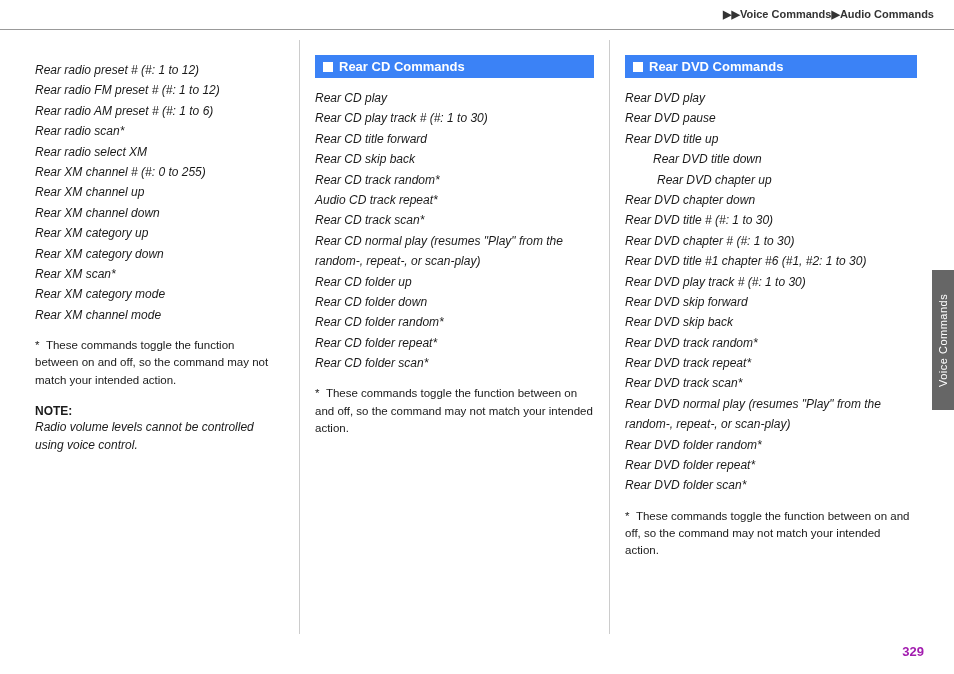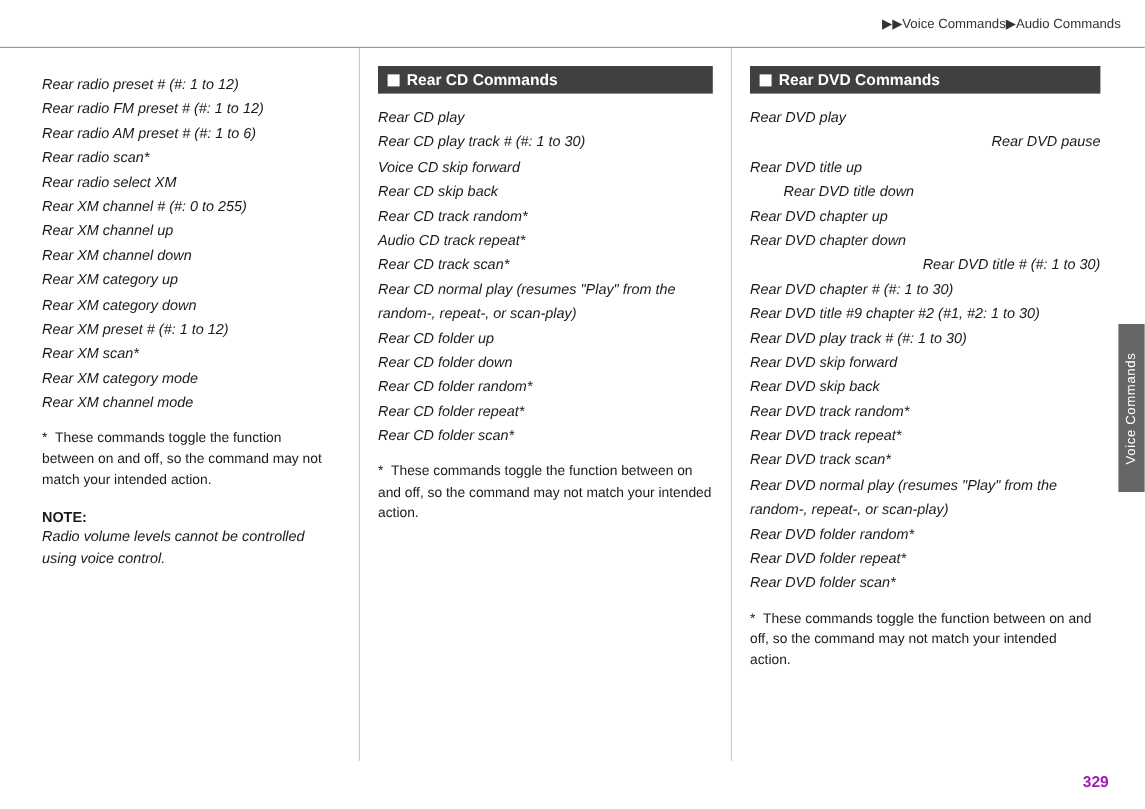--- a/index.html
+++ b/index.html
@@ -13,26 +13,27 @@
       overflow: hidden;
       position: relative;
     }
 
     
     .top-bar {
       position: absolute;
       top: 0;
       left: 0;
       right: 0;
-      height: 40px;
+      height: 30px;
       border-bottom: 1px solid #999;
       display: flex;
       align-items: center;
       justify-content: flex-end;
       padding-right: 20px;
+      font-weight: bold;
     }
     .breadcrumb {
       font-size: 11px;
       color: #333;
     }
 
     
     .side-tab {
       position: absolute;
       right: 0;
@@ -104,21 +105,21 @@
     }
     .italic-text p {
       margin-bottom: 0;
       line-height: 1.7;
     }
 
     
     .section-header {
       display: flex;
       align-items: center;
-      background: #404040;
+      background: #3b82f6;
       color: #fff;
       padding: 4px 8px;
       margin-bottom: 10px;
       font-size: 13px;
       font-weight: bold;
     }
     .section-header .square-icon {
       width: 10px;
       height: 10px;
       background: #fff;
@@ -160,21 +161,20 @@
     <p style="font-style: italic;">Rear radio preset # (#: 1 to 12)</p>
         <p style="font-style: italic;">Rear radio FM preset # (#: 1 to 12)</p>
         <p style="font-style: italic;">Rear radio AM preset # (#: 1 to 6)</p>
         <p style="font-style: italic;">Rear radio scan*</p>
         <p style="font-style: italic;">Rear radio select XM</p>
         <p style="font-style: italic;">Rear XM channel # (#: 0 to 255)</p>
         <p style="font-style: italic;">Rear XM channel up</p>
         <p style="font-style: italic;">Rear XM channel down</p>
         <p style="font-style: italic;">Rear XM category up</p>
         <p style="font-style: italic;">Rear XM category down</p>
-        <p style="font-style: italic;">Rear XM preset # (#: 1 to 12)</p>
         <p style="font-style: italic;">Rear XM scan*</p>
         <p style="font-style: italic;">Rear XM category mode</p>
         <p style="font-style: italic;">Rear XM channel mode</p>
       </div>
     <div class="footnote">
       <span style="font-size:11.5px;">* &nbsp;</span><span>These commands toggle the function between on and off, so the command may not match your intended action.</span>
     </div>
     <div class="note-section">
       <div class="note-label">NOTE:</div>
       <div class="note-text">Radio volume levels cannot be controlled using voice control.</div>
@@ -183,21 +183,21 @@
 
   <div class="middle-column">
     <div class="section-header">
       <div class="square-icon"></div>
       <span>Rear CD Commands</span>
     </div>
     <div class="italic-text">
 
     <p style="font-style: italic;">Rear CD play</p>
         <p style="font-style: italic;">Rear CD play track # (#: 1 to 30)</p>
-        <p style="font-style: italic;">Voice CD skip forward</p>
+        <p style="font-style: italic;">Rear CD title forward</p>
         <p style="font-style: italic;">Rear CD skip back</p>
         <p style="font-style: italic;">Rear CD track random*</p>
         <p style="font-style: italic;">Audio CD track repeat*</p>
         <p style="font-style: italic;">Rear CD track scan*</p>
         <p style="font-style: italic;">Rear CD normal play <span style="font-style: italic;">(resumes "Play" from the random-, repeat-, or scan-play)</span></p>
         <p style="font-style: italic;">Rear CD folder up</p>
         <p style="font-style: italic;">Rear CD folder down</p>
         <p style="font-style: italic;">Rear CD folder random*</p>
         <p style="font-style: italic;">Rear CD folder repeat*</p>
         <p style="font-style: italic;">Rear CD folder scan*</p>
@@ -208,28 +208,28 @@
   </div>
 
   <div class="right-column">
     <div class="section-header">
       <div class="square-icon"></div>
       <span>Rear DVD Commands</span>
     </div>
     <div class="italic-text">
 
     <p style="font-style: italic;">Rear DVD play</p>
-        <p style=" text-align: right;">Rear DVD pause</p>
+        <p style="">Rear DVD pause</p>
         <p style="font-style: italic;">Rear DVD title up</p>
         <p style="font-style: italic; margin-left: 28px;">Rear DVD title down</p>
-        <p style="font-style: italic;">Rear DVD chapter up</p>
+        <p style="font-style: italic; margin-left: 32px;">Rear DVD chapter up</p>
         <p style="font-style: italic;">Rear DVD chapter down</p>
-        <p style="font-style: italic; text-align: right;">Rear DVD title # (#: 1 to 30)</p>
+        <p style="font-style: italic;">Rear DVD title # (#: 1 to 30)</p>
         <p style="font-style: italic;">Rear DVD chapter # (#: 1 to 30)</p>
-        <p style="font-style: italic;">Rear DVD title #9 chapter #2 (#1, #2: 1 to 30)</p>
+        <p style="font-style: italic;">Rear DVD title #1 chapter #6 (#1, #2: 1 to 30)</p>
         <p style="font-style: italic;">Rear DVD play track # (#: 1 to 30)</p>
         <p style="font-style: italic;">Rear DVD skip forward</p>
         <p style="font-style: italic;">Rear DVD skip back</p>
         <p style="font-style: italic;">Rear DVD track random*</p>
         <p style="font-style: italic;">Rear DVD track repeat*</p>
         <p style="font-style: italic;">Rear DVD track scan*</p>
         <p style="font-style: italic;">Rear DVD normal play (resumes "Play" from the random-, repeat-, or scan-play)</p>
         <p style="font-style: italic;">Rear DVD folder random*</p>
         <p style="font-style: italic;">Rear DVD folder repeat*</p>
         <p style="font-style: italic;">Rear DVD folder scan*</p>

